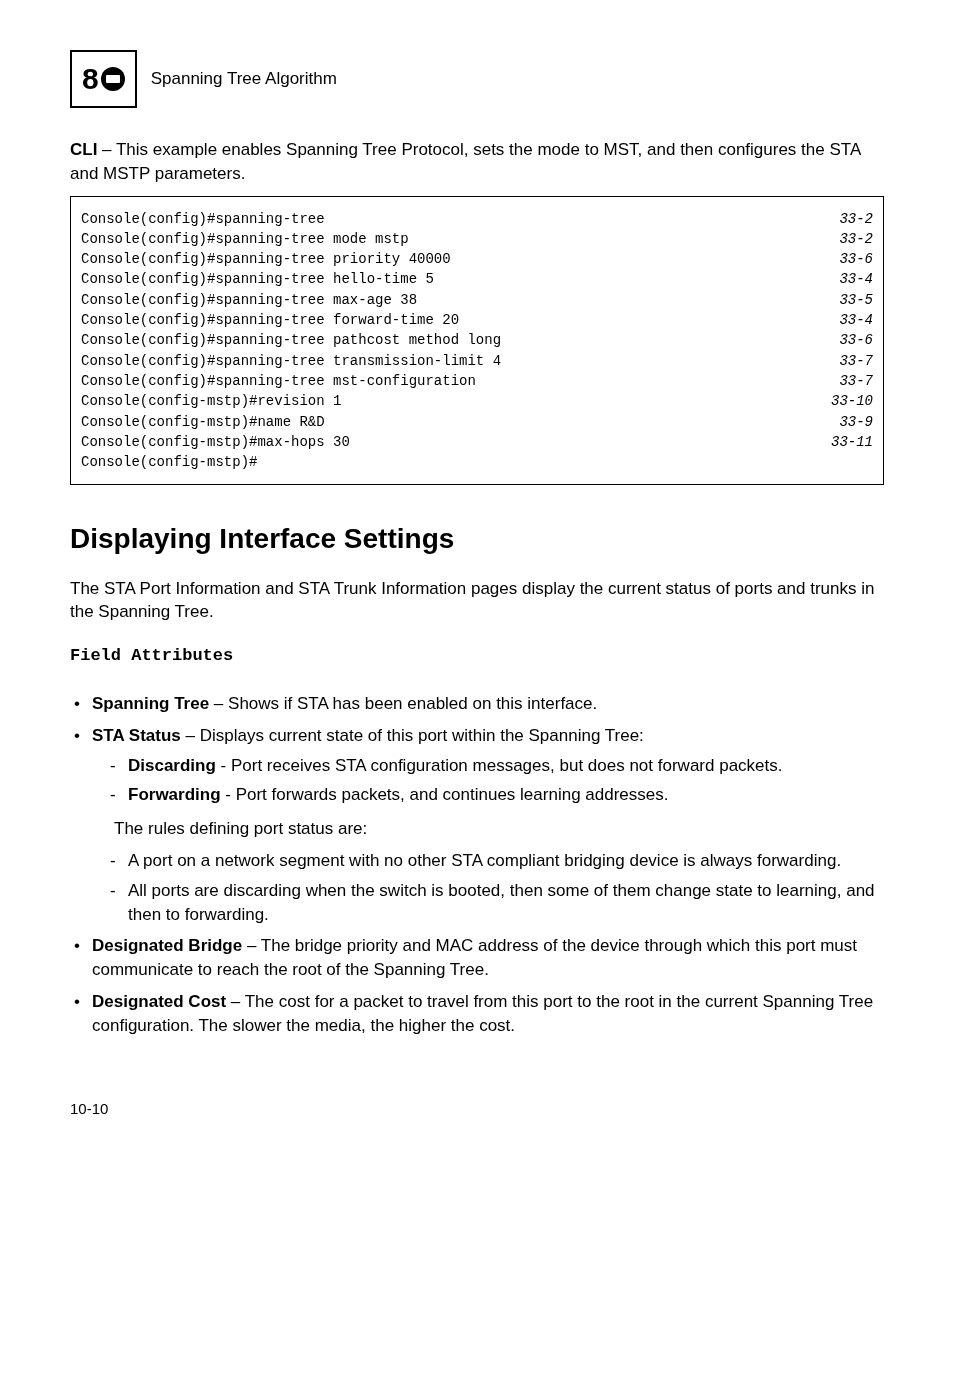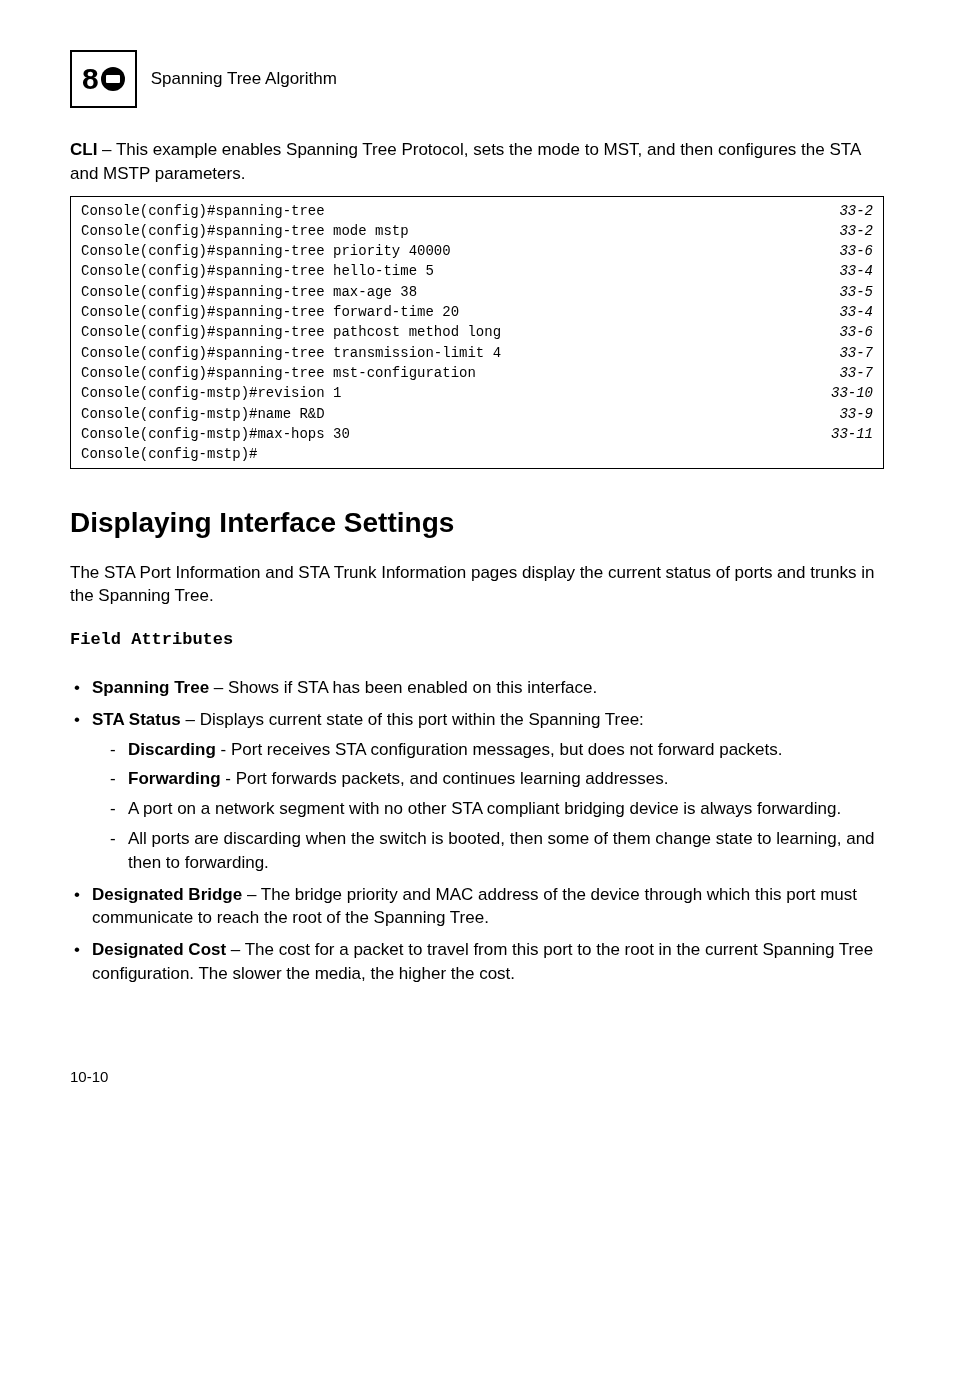--- a/index.html
+++ b/index.html
@@ -44,21 +44,21 @@
   .header-title {
     margin-left: 14px;
     font-size: 17px;
   }
   p { margin: 0 0 14px 0; }
   .cli-intro { margin-top: 30px; margin-bottom: 10px; }
   .code-block {
     border: 1px solid #000;
     font-family: "Courier New", monospace;
     font-size: 14px;
-    padding: 4px 10px;
+    padding: 12px 10px;
     line-height: 1.45;
     margin-bottom: 34px;
     white-space: pre;
     overflow: hidden;
   }
   .code-line {
     display: flex;
     justify-content: space-between;
   }
   .code-ref { font-style: italic; }
@@ -101,21 +101,21 @@
     margin-bottom: 6px;
   }
   ul.sub > li::before {
     content: "-";
     position: absolute;
     left: 0;
     top: 0;
   }
   .rules-intro { margin: 10px 0 8px 22px; }
   .footer {
-    margin-top: 80px;
+    margin-top: 60px;
     font-size: 15px;
   }
 </style>
 </head>
 <body>
 
 <div class="header-row">
   <div class="chapter-box">
     <span class="chapter-num">8</span>
     <span class="chapter-icon">
@@ -142,20 +142,21 @@
 <ul class="top">
   <li>
     <b>Spanning Tree</b><span> – Shows if STA has been enabled on this interface.</span>
   </li>
   <li>
     <b>STA Status</b><span> – Displays current state of this port within the Spanning Tree:</span>
     <ul class="sub">
       <li><b>Discarding</b><span> - Port receives STA configuration messages, but does not forward packets.</span></li>
       <li><b>Forwarding</b><span> - Port forwards packets, and continues learning addresses.</span></li>
     </ul>
+    <p class="rules-intro">The rules defining port status are:</p>
     <ul class="sub">
       <li>A port on a network segment with no other STA compliant bridging device is always forwarding.</li>
       <li>All ports are discarding when the switch is booted, then some of them change state to learning, and then to forwarding.</li>
     </ul>
   </li>
   <li>
     <b>Designated Bridge</b><span> – The bridge priority and MAC address of the device through which this port must communicate to reach the root of the Spanning Tree.</span>
   </li>
   <li>
     <b>Designated Cost</b><span> – The cost for a packet to travel from this port to the root in the current Spanning Tree configuration. The slower the media, the higher the cost.</span>

